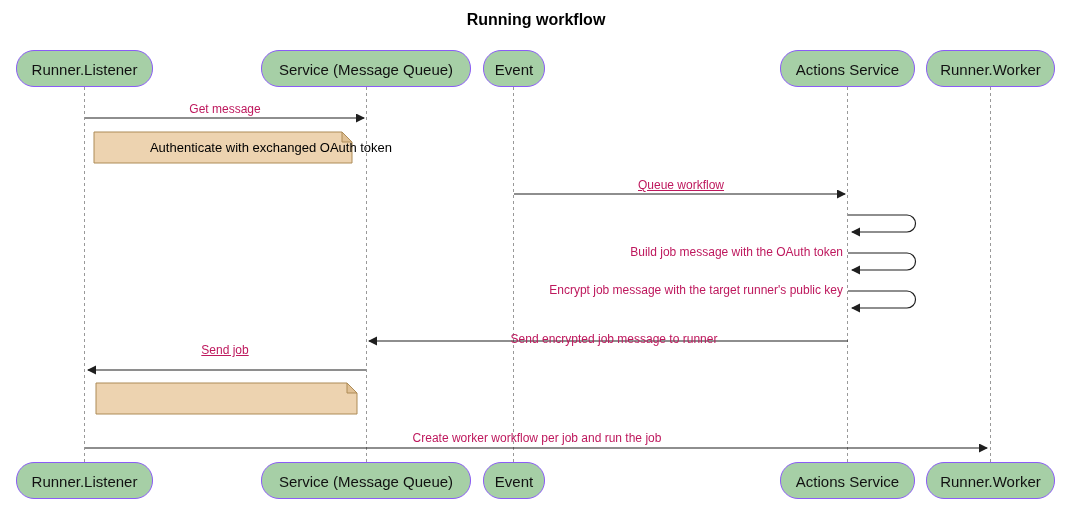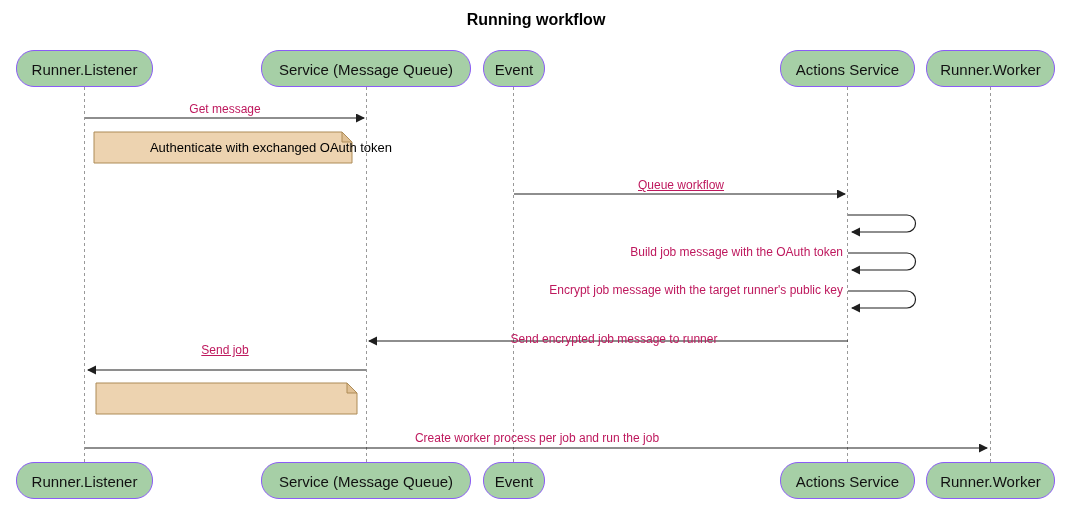--- a/index.html
+++ b/index.html
@@ -119,17 +119,17 @@
   <div class="actor row-bottom a3">Event</div>
   <div class="actor row-bottom a4">Actions Service</div>
   <div class="actor row-bottom a5">Runner.Worker</div>
 
   <div class="msg center m1">Get message</div>
   <div class="msg center m2">Queue workflow</div>
   <div class="msg m4">Build job message with the OAuth token</div>
   <div class="msg m5">Encrypt job message with the target runner's public key</div>
   <div class="msg center m6">Send encrypted job message to runner</div>
   <div class="msg center m7">Send job</div>
-  <div class="msg center m8">Create worker process per job and run the job</div>
+  <div class="msg center m8">Create worker workflow per job and run the job</div>
 
   <div class="note-text n1">Authenticate with exchanged OAuth token</div>
 
 </div>
 
 </body></html>

